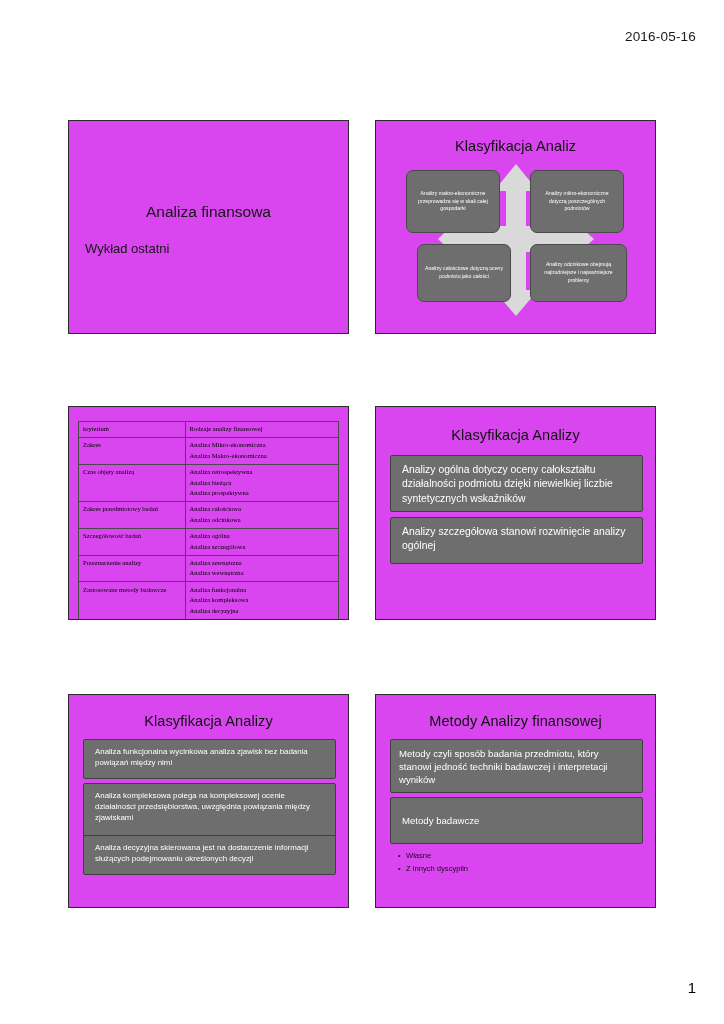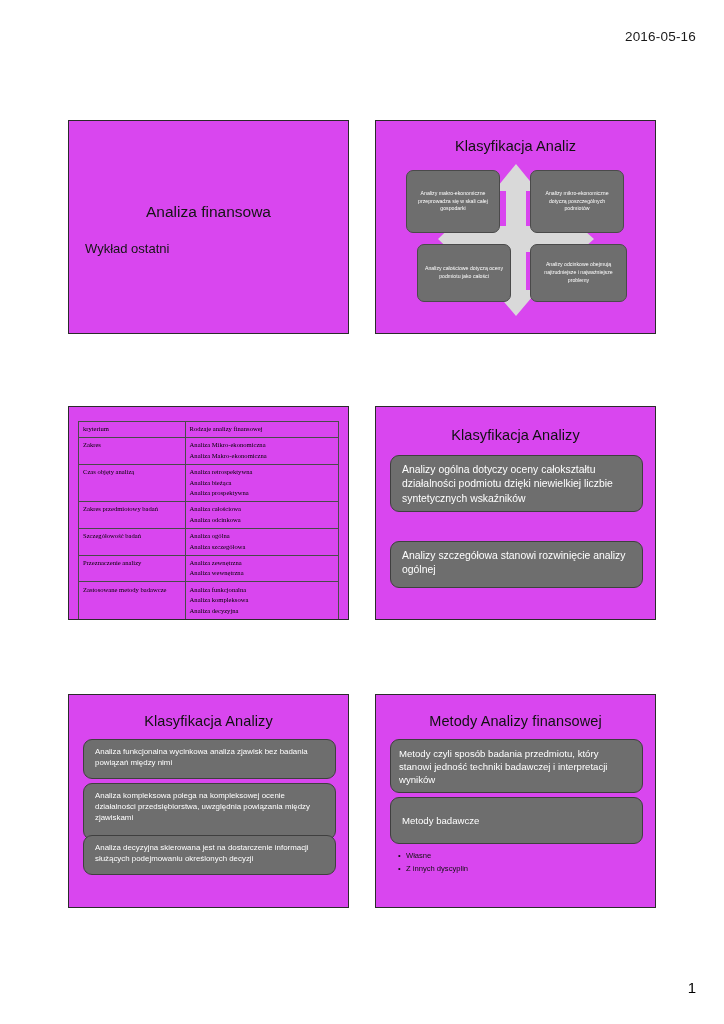--- a/index.html
+++ b/index.html
@@ -112,31 +112,31 @@
   .quad.q1 { left: 8px;   top: 6px;  width: 94px; height: 63px; }
   .quad.q2 { left: 132px; top: 6px;  width: 94px; height: 63px; }
   .quad.q3 { left: 19px;  top: 80px; width: 94px; height: 58px; }
   .quad.q4 { left: 132px; top: 80px; width: 97px; height: 58px; }
 
   
   .gbox {
     position: absolute;
     background: #6e6e6e;
     border: 1.2px solid #3f3f3f;
-    border-radius: 9px;
+    border-radius: 2px;
     box-sizing: border-box;
     color: #ffffff;
     padding: 7px 11px;
     line-height: 1.38;
   }
 
   
   .s4-title { top: 20px; }
   .s4-b1 { left: 14px; top: 48px; width: 253px; height: 57px; font-size: 10.4px; }
-  .s4-b2 { left: 14px; top: 110px; width: 253px; height: 47px; font-size: 10.4px; margin-top: 24px; }
+  .s4-b2 { left: 14px; top: 110px; width: 253px; height: 47px; font-size: 10.4px; }
 
   
   .s5-title { top: 18px; }
   .s5-b1 { left: 14px; top: 44px; width: 253px; height: 40px; font-size: 7.9px; }
   .s5-b2 { left: 14px; top: 88px; width: 253px; height: 57px; font-size: 7.9px; }
   .s5-b3 { left: 14px; top: 140px; width: 253px; height: 40px; font-size: 7.9px; }
 
   
   .s6-title { top: 18px; }
   .s6-b1 { left: 14px; top: 44px; width: 253px; height: 54px; font-size: 9.6px; padding-left: 8px; }

